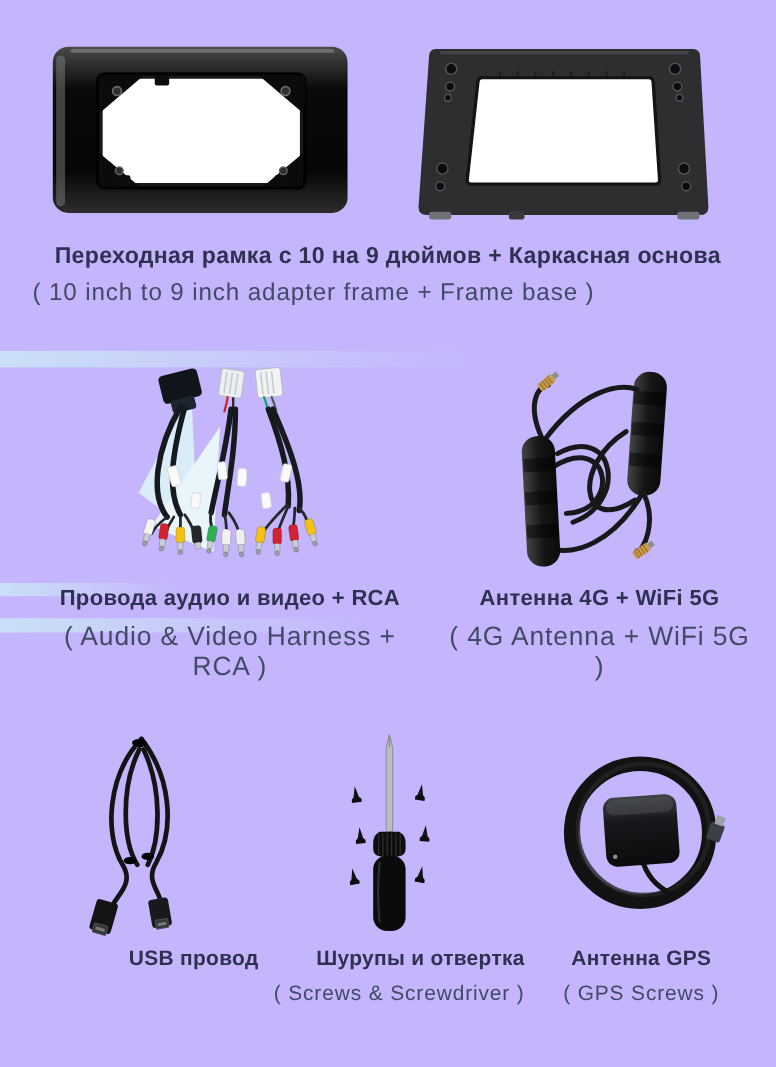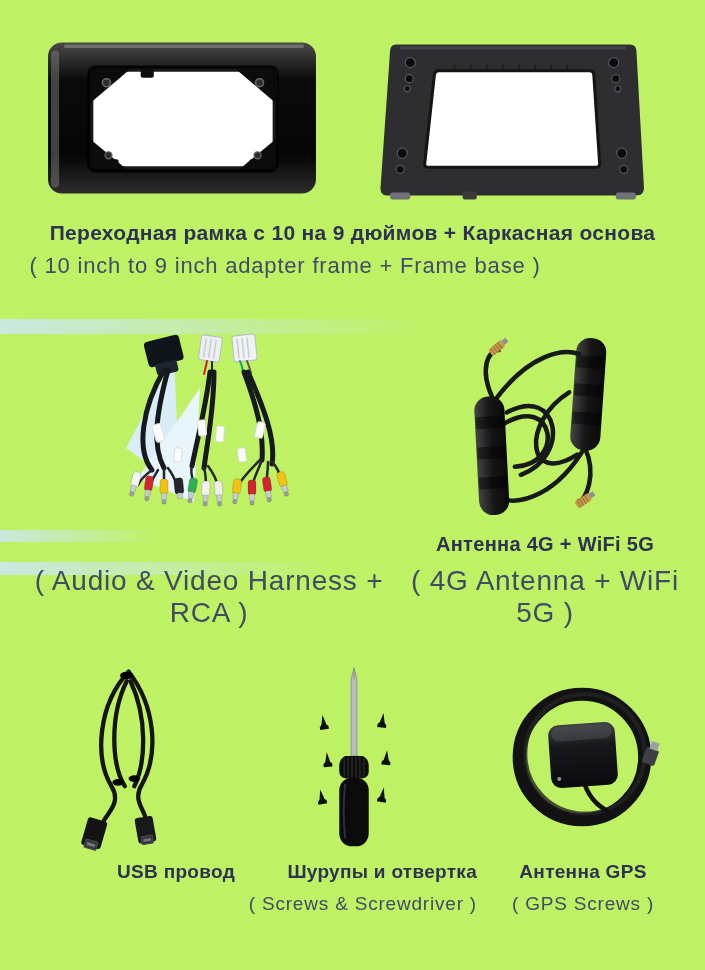--- a/index.html
+++ b/index.html
@@ -1,30 +1,30 @@
 <!DOCTYPE html>
 <html><head>
 <meta charset="utf-8">
 <style>
   html,body{margin:0;padding:0;background:#fff;}
   .canvas{
-    position:relative;width:705px;height:970px;background:#bef264;
+    position:relative;width:705px;height:970px;background:#c4b5fd;
     font-family:"Liberation Sans",sans-serif;overflow:hidden;
   }
   .abs{position:absolute;}
   .stripe{position:absolute;background:linear-gradient(90deg,rgba(203,231,246,.85),rgba(203,231,246,0));}
   .stripe1{left:0;top:319px;width:430px;height:15px;}
   .stripe2{left:0;top:530px;width:160px;height:12px;}
   .stripe3{left:0;top:562px;width:335px;height:13px;}
   .ru{font-weight:700;color:#2e3152;text-align:center;letter-spacing:.3px;}
   .en{font-weight:400;color:#414a66;text-align:center;letter-spacing:.8px;}
   .title-ru{top:221px;left:0;width:705px;font-size:21px;}
   .title-en{top:253px;left:0;width:570px;font-size:22px;}
   .mid-ru{top:533px;font-size:20px;}
-  .mid-en{top:565px;font-size:28px;}
+  .mid-en{top:565px;font-size:24px;}
   .mid-l{left:28px;width:362px;}
   .mid-r{left:408px;width:274px;}
   .bot-ru{top:861px;font-size:19px;}
   .bot-en{top:893px;font-size:19px;}
   .bot-1{left:20px;width:215px;text-align:right;}
   .bot-2{left:233px;width:244px;text-align:right;}
   .bot-3{left:477px;width:212px;}
   .fig-frame-left{left:44px;top:38px;width:278px;height:162px;}
   .fig-frame-right{left:376px;top:38px;width:274px;height:164px;}
   .fig-cables{left:112px;top:330px;width:218px;height:192px;}
@@ -263,20 +263,21 @@
         <rect x="38" y="11.5" width="5" height="5" fill="#8d8f93"></rect>
       </g>
       <g transform="rotate(-35 116 166)">
         <rect x="108" y="162" width="16" height="8" rx="1.5" fill="#c79a4b"></rect>
         <path d="M111,162 v8 M114,162 v8 M117,162 v8 M120,162 v8" stroke="#9a6f2c" stroke-width="1"></path>
         <rect x="124" y="163.5" width="5" height="5" fill="#8d8f93"></rect>
       </g>
     </svg>
   </div>
 
+  <div class="abs ru mid-ru mid-l">Провода аудио и видео + RCA</div>
   <div class="abs en mid-en mid-l">( Audio &amp; Video Harness + RCA )</div>
   <div class="abs ru mid-ru mid-r">Антенна 4G + WiFi 5G</div>
   <div class="abs en mid-en mid-r">( 4G Antenna + WiFi 5G )</div>
 
   <div class="abs fig-usb">
     <svg viewBox="0 0 125 195">
       <g stroke="#141414" stroke-width="4.5" fill="none" stroke-linecap="round">
         <path d="M60,6 C28,40 24,96 42,126 C52,142 40,152 34,162"></path>
         <path d="M60,6 C88,42 92,92 74,124 C64,140 76,150 78,160"></path>
         <path d="M58,16 C40,52 42,104 56,126"></path>

